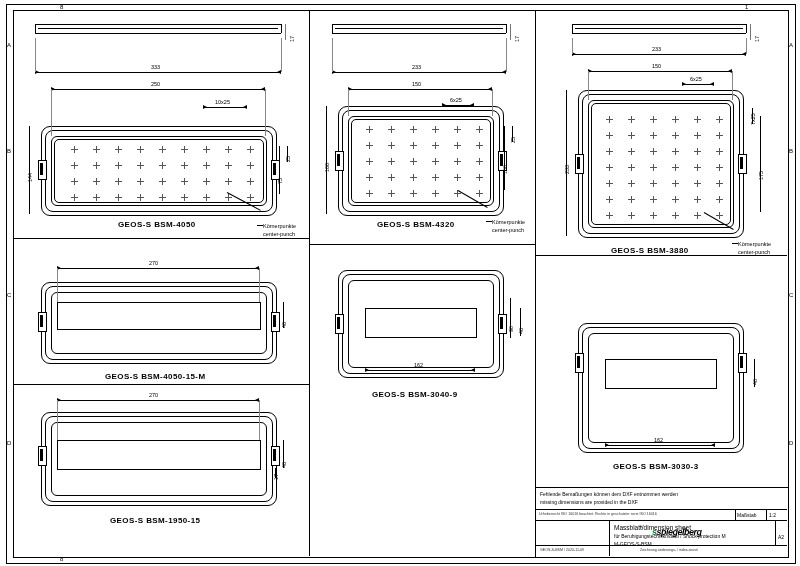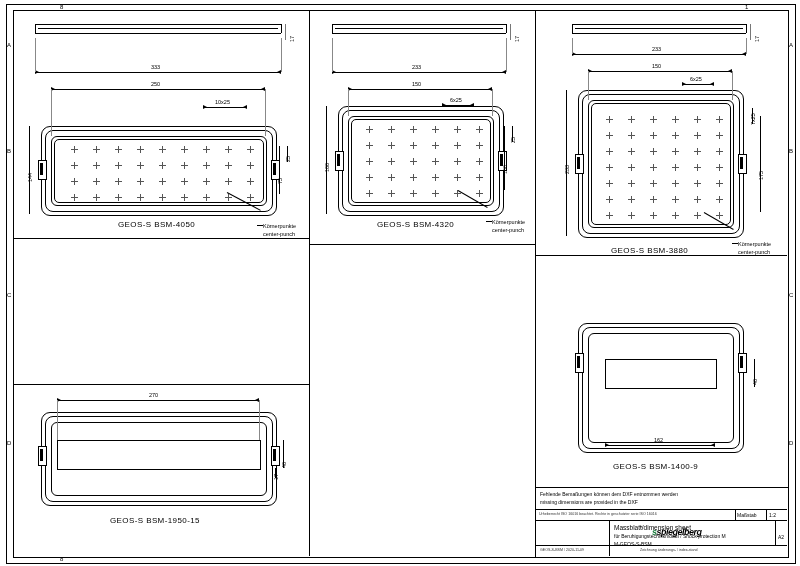--- a/index.html
+++ b/index.html
@@ -2,21 +2,21 @@
 <html><head>
 <meta charset="utf-8">
 <style>
   html,body{margin:0;padding:0;background:#fff;}
   body{width:800px;height:566px;font-family:"Liberation Sans",sans-serif;color:#000;}
   #sheet{position:relative;width:800px;height:566px;overflow:hidden;background:#fff;}
   .frame{position:absolute;border:1.2px solid #000;}
   .line{position:absolute;background:#000;}
   .hline{height:1px;}
   .vline{width:1px;}
-  .lbl{position:absolute;white-space:nowrap;font-size:8px;font-weight:normal;letter-spacing:.4px;}
+  .lbl{position:absolute;white-space:nowrap;font-size:8px;font-weight:bold;letter-spacing:.4px;}
   .dimtxt{position:absolute;white-space:nowrap;font-size:5.5px;color:#000;}
   .dimtxt.vert{transform:rotate(-90deg);transform-origin:left top;}
   .zonelbl{position:absolute;font-size:6px;}
   .view{position:absolute;}
   .tray-outer{position:absolute;border:1px solid #000;border-radius:9px;background:#fff;}
   .tray-mid{position:absolute;border:1px solid #000;border-radius:8px;}
   .tray-in{position:absolute;border:1px solid #000;border-radius:6px;}
   .tray-in2{position:absolute;border:1px solid #000;border-radius:5px;}
   .clip{position:absolute;background:#fff;border:1px solid #000;}
   .clipbar{position:absolute;background:#000;}
@@ -352,21 +352,69 @@
     <div class="dimtxt vert" style="left:222px;top:168px;">175</div>
 
     <div class="leader" style="left:168px;top:200px;width:34px;transform:rotate(30deg);"></div>
     <div class="note" style="left:202px;top:229px;">Körnerpunkte</div>
     <div class="note" style="left:202px;top:237px;">center-punch</div>
     <div class="line hline" style="left:196px;top:231px;width:6px;"></div>
 
     <div class="lbl" style="left:75px;top:234px;">GEOS-S  BSM-3880</div>
   </div>
 
-
+  <div class="view" style="left:13px;top:240px;width:296px;height:144px;">
+    <div class="tray-outer" style="left:28px;top:42px;width:234px;height:80px;"></div>
+    <div class="tray-mid" style="left:32px;top:46px;width:226px;height:72px;"></div>
+    <div class="tray-in" style="left:38px;top:52px;width:214px;height:60px;"></div>
+
+    <div class="sidebar-rect" style="left:44px;top:62px;width:202px;height:26px;"></div>
+
+    <div class="clip" style="left:25px;top:72px;width:7px;height:18px;"></div>
+    <div class="clipbar" style="left:27px;top:75px;width:3px;height:12px;"></div>
+    <div class="clip" style="left:258px;top:72px;width:7px;height:18px;"></div>
+    <div class="clipbar" style="left:260px;top:75px;width:3px;height:12px;"></div>
+
+    <div class="dimline" style="left:44px;top:28px;width:202px;"></div>
+    <div class="arrowR" style="left:44px;top:26px;"></div>
+      <div class="arrowL" style="left:242px;top:26px;"></div>
+    <div class="ext" style="left:44px;top:28px;width:1px;height:34px;"></div>
+    <div class="ext" style="left:246px;top:28px;width:1px;height:34px;"></div>
+    <div class="dimtxt" style="left:136px;top:20px;">270</div>
+
+    <div class="dimline v" style="left:270px;top:62px;width:1px;height:26px;"></div>
+    <div class="dimtxt vert" style="left:268px;top:88px;">46</div>
+
+    <div class="lbl" style="left:92px;top:132px;">GEOS-S  BSM-4050-15-M</div>
+  </div>
+
+  <div class="view" style="left:310px;top:246px;width:225px;height:160px;">
+    <div class="tray-outer" style="left:28px;top:24px;width:164px;height:106px;"></div>
+    <div class="tray-mid" style="left:32px;top:28px;width:156px;height:98px;"></div>
+    <div class="tray-in" style="left:38px;top:34px;width:144px;height:86px;"></div>
+
+    <div class="sidebar-rect" style="left:55px;top:62px;width:110px;height:28px;"></div>
+
+    <div class="clip" style="left:25px;top:68px;width:7px;height:18px;"></div>
+    <div class="clipbar" style="left:27px;top:71px;width:3px;height:12px;"></div>
+    <div class="clip" style="left:188px;top:68px;width:7px;height:18px;"></div>
+    <div class="clipbar" style="left:190px;top:71px;width:3px;height:12px;"></div>
+
+    <div class="dimline v" style="left:200px;top:52px;width:1px;height:40px;"></div>
+    <div class="dimtxt vert" style="left:198px;top:86px;">90</div>
+    <div class="dimline v" style="left:210px;top:62px;width:1px;height:28px;"></div>
+    <div class="dimtxt vert" style="left:208px;top:88px;">46</div>
+
+    <div class="dimline" style="left:55px;top:124px;width:110px;"></div>
+    <div class="arrowR" style="left:55px;top:122px;"></div>
+      <div class="arrowL" style="left:161px;top:122px;"></div>
+    <div class="dimtxt" style="left:104px;top:116px;">162</div>
+
+    <div class="lbl" style="left:62px;top:144px;">GEOS-S  BSM-3040-9</div>
+  </div>
 
   <div class="view" style="left:536px;top:257px;width:251px;height:230px;">
     <div class="tray-outer" style="left:42px;top:66px;width:164px;height:128px;"></div>
     <div class="tray-mid" style="left:46px;top:70px;width:156px;height:120px;"></div>
     <div class="tray-in" style="left:52px;top:76px;width:144px;height:108px;"></div>
 
     <div class="sidebar-rect" style="left:69px;top:102px;width:110px;height:28px;"></div>
 
     <div class="clip" style="left:39px;top:96px;width:7px;height:18px;"></div>
     <div class="clipbar" style="left:41px;top:99px;width:3px;height:12px;"></div>
@@ -374,21 +422,21 @@
     <div class="clipbar" style="left:204px;top:99px;width:3px;height:12px;"></div>
 
     <div class="dimline v" style="left:218px;top:102px;width:1px;height:28px;"></div>
     <div class="dimtxt vert" style="left:216px;top:128px;">46</div>
 
     <div class="dimline" style="left:69px;top:188px;width:110px;"></div>
     <div class="arrowR" style="left:69px;top:186px;"></div>
       <div class="arrowL" style="left:175px;top:186px;"></div>
     <div class="dimtxt" style="left:118px;top:180px;">162</div>
 
-    <div class="lbl" style="left:77px;top:205px;">GEOS-S  BSM-1400-9</div>
+    <div class="lbl" style="left:77px;top:205px;">GEOS-S  BSM-3030-3</div>
   </div>
 
   <div class="view" style="left:13px;top:386px;width:296px;height:160px;">
     <div class="tray-outer" style="left:28px;top:26px;width:234px;height:92px;"></div>
     <div class="tray-mid" style="left:32px;top:30px;width:226px;height:84px;"></div>
     <div class="tray-in" style="left:38px;top:36px;width:214px;height:72px;"></div>
 
     <div class="sidebar-rect" style="left:44px;top:54px;width:202px;height:28px;"></div>
 
     <div class="clip" style="left:25px;top:60px;width:7px;height:18px;"></div>

